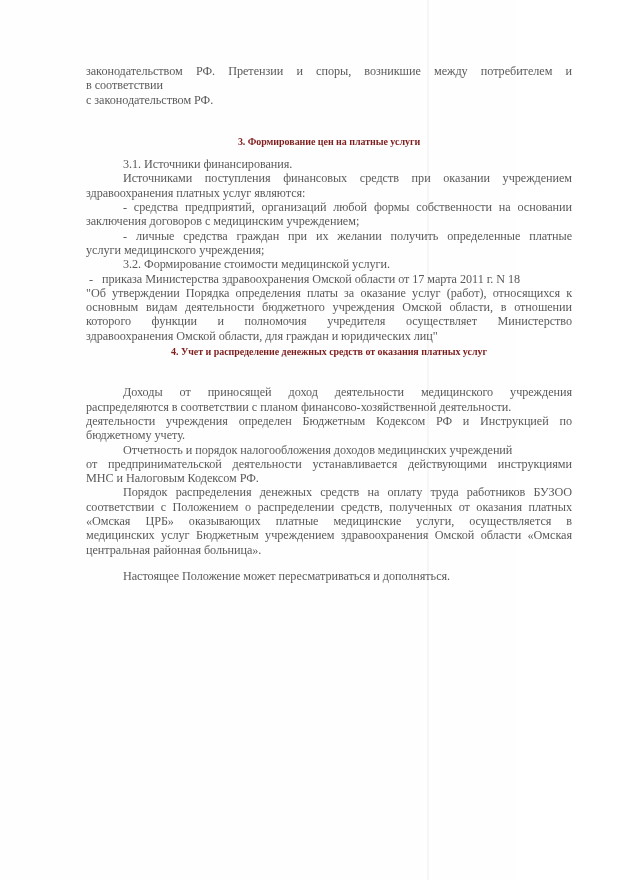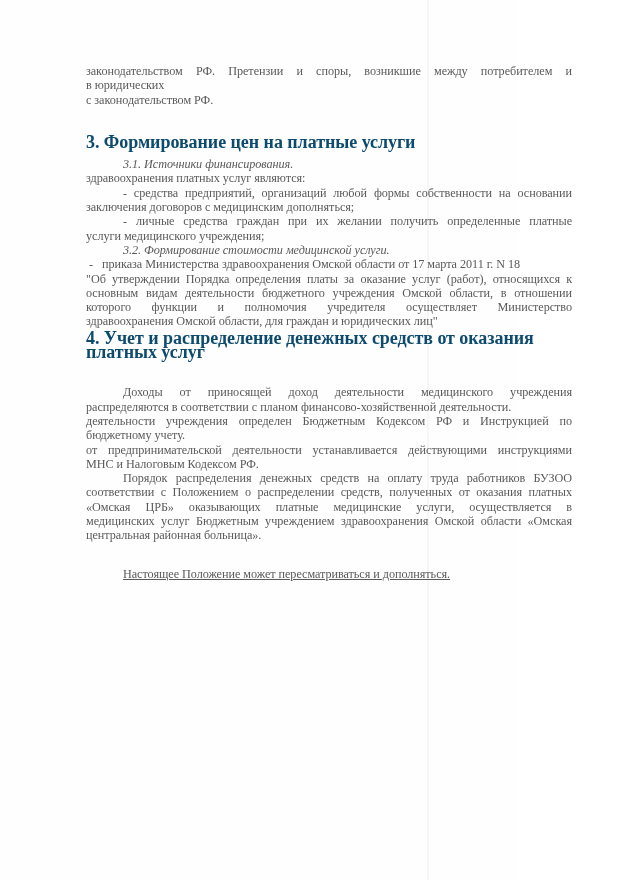--- a/index.html
+++ b/index.html
@@ -9,61 +9,63 @@
   }
   .fold { position: absolute; left: 427px; top: 0; width: 2px; height: 880px; background: #f6f6f6; }
   .text {
     position: absolute; left: 86px; width: 486px; top: 64px;
     font-family: "Liberation Serif", serif; font-size: 12.2px; line-height: 14.3px;
     color: #5a5a5a; letter-spacing: -0.05px;
   }
   p { margin: 0; }
   .jl { text-align: justify; text-align-last: justify; }
   .ind { text-indent: 37px; }
-  .h { font-weight: bold; text-align: left; color: #0c4a6e; font-size: 18px; }
-  .it { font-style: italic; text-indent: 37px; }
+  .h { font-weight: bold; text-align: center; color: #7f1d1d; font-size: 10px; }
+  .it { text-indent: 37px; }
 </style>
 </head>
 <body>
 
 <div class="page">
   <div class="fold"></div>
 
   <div class="text">
 
     <div>
       <p class="jl">законодательством РФ. Претензии и споры, возникшие между потребителем и</p>
-      <p>в юридических</p>
+      <p>в соответствии</p>
       <p>с законодательством РФ.</p>
     </div>
 
     <p class="h" style="margin-top:28px;margin-bottom:8px;">3. Формирование цен на платные услуги</p>
 
     <p class="it">3.1. Источники финансирования.</p>
+    <p class="jl ind">Источниками поступления финансовых средств при оказании учреждением</p>
     <p>здравоохранения платных услуг являются:</p>
     <p class="jl ind">-   средства предприятий, организаций любой формы собственности на основании</p>
-    <p>заключения договоров с медицинским дополняться;</p>
+    <p>заключения договоров с медицинским учреждением;</p>
     <p class="jl ind">- личные средства граждан при их желании получить определенные платные</p>
     <p>услуги медицинского учреждения;</p>
     <p class="it">3.2. Формирование стоимости медицинской  услуги.</p>
     <p style="white-space:pre;"> -   приказа Министерства здравоохранения Омской области от 17 марта 2011 г. N 18</p>
     <p class="jl">"Об утверждении Порядка определения платы за оказание услуг (работ), относящихся к</p>
     <p class="jl">основным видам деятельности бюджетного учреждения Омской области, в отношении</p>
     <p class="jl">которого функции и полномочия учредителя осуществляет Министерство</p>
     <p>здравоохранения Омской области, для граждан и юридических лиц"</p>
 
     <p class="h" style="margin-top:2px;margin-bottom:26px;">4. Учет и распределение денежных средств от оказания платных услуг</p>
 
     <p class="jl ind">Доходы от приносящей доход деятельности медицинского учреждения</p>
     <p>распределяются в соответствии с планом финансово-хозяйственной деятельности.</p>
     <p class="jl">деятельности учреждения определен Бюджетным Кодексом РФ и Инструкцией по</p>
     <p>бюджетному учету.</p>
+    <p class="ind">Отчетность и порядок налогообложения доходов медицинских учреждений</p>
     <p class="jl">от предпринимательской деятельности устанавливается действующими инструкциями</p>
     <p>МНС и Налоговым Кодексом РФ.</p>
     <p class="jl ind">Порядок  распределения денежных средств на оплату труда работников БУЗОО</p>
     <p class="jl">соответствии с Положением о распределении средств, полученных от оказания платных</p>
     <p class="jl">«Омская ЦРБ»  оказывающих платные медицинские услуги, осуществляется в</p>
     <p class="jl">медицинских услуг Бюджетным учреждением здравоохранения Омской области «Омская</p>
     <p>центральная районная больница».</p>
 
-    <p class="ind" style="margin-top:24px;text-decoration:underline;">Настоящее Положение может пересматриваться и дополняться.</p>
+    <p class="ind" style="margin-top:12px;">Настоящее Положение может пересматриваться и дополняться.</p>
   </div>
 </div>
 
 </body></html>

